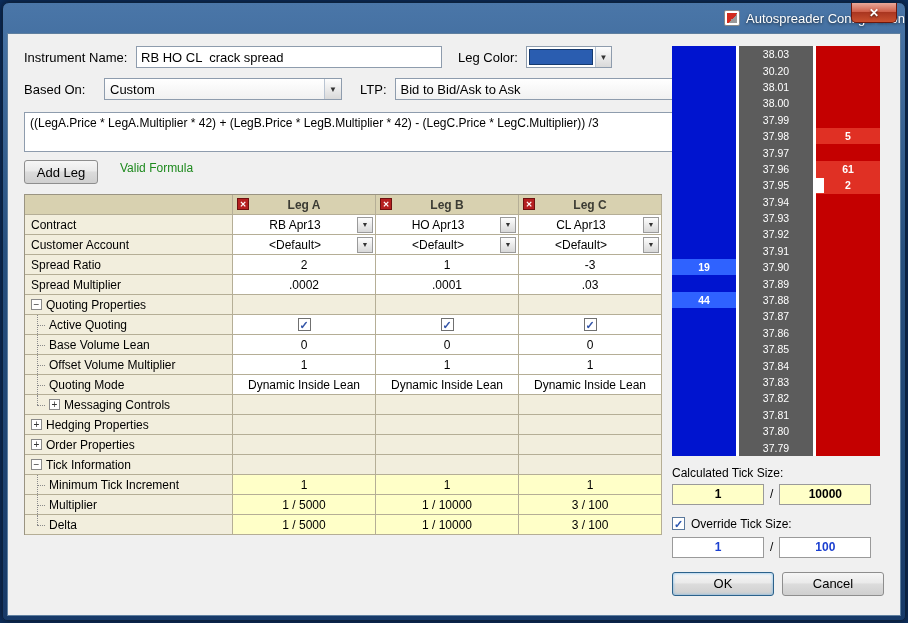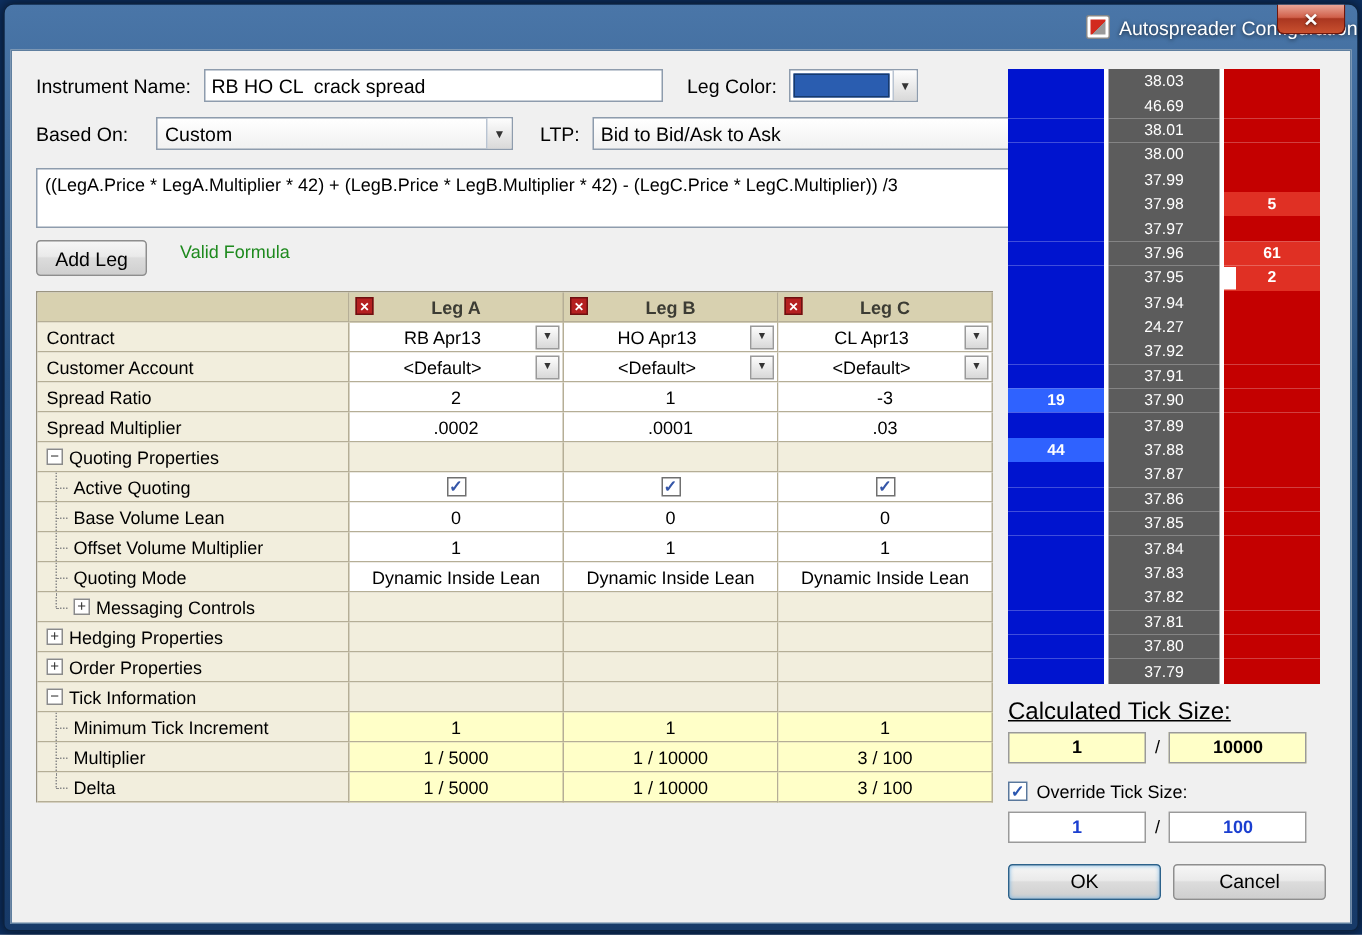--- a/index.html
+++ b/index.html
@@ -84,21 +84,21 @@
   #ladder{width:208px;background:#fff;margin-left:4px;border-radius:19px;}
   .lrow{display:grid;grid-template-columns:64px 74px 64px;column-gap:3px;height:16.4px;}
   .lcell{display:flex;align-items:center;justify-content:center;font-size:10.5px;color:#fff;position:relative;}
   .lbid{background:#0014cf;cursor:pointer;}
   .lbid.q{background:#2f62ff;font-weight:bold;}
   .lprice{background:#5c5c5c;}
   .lask{background:#c40000;cursor:pointer;}
   .lask.q{background:#e03024;font-weight:bold;}
   .lask.ltp::before{content:'';position:absolute;left:0;top:1px;bottom:1px;width:8px;background:#fff;}
 
-  .calc-label{font-size:16px;color:#000;margin:10px 0 4px 4px;text-decoration:underline;}
+  .calc-label{font-size:12px;color:#000;margin:10px 0 4px 4px;}
   .tick-row{display:flex;align-items:center;gap:6px;margin-left:4px;margin-bottom:6px;}
   .tick-field{width:92px;height:21px;border:1px solid #9a9a9a;background:#fff;
     display:flex;align-items:center;justify-content:center;font-size:12px;font-weight:bold;}
   .tick-field.yellow{background:#ffffc8;color:#000;}
   .tick-field.blue{color:#1b3fd0;}
   .slash{font-size:12px;color:#000;}
   .override-row{display:flex;align-items:center;gap:6px;margin:12px 0 6px 4px;font-size:12px;}
   .cb2{width:13px;height:13px;border:1px solid #5a789c;background:#fff;color:#2a56b0;
     font-size:11px;line-height:12px;text-align:center;font-weight:bold;cursor:pointer;}
   .btn-row{display:flex;gap:8px;margin-top:14px;margin-left:4px;}
@@ -304,21 +304,21 @@
 
     <div class="right">
       <div id="ladder">
           <div class="lrow">
             <div class="lcell lbid"></div>
             <div class="lcell lprice">38.03</div>
             <div class="lcell lask"></div>
           </div>
           <div class="lrow">
             <div class="lcell lbid"></div>
-            <div class="lcell lprice">46.69</div>
+            <div class="lcell lprice">30.20</div>
             <div class="lcell lask"></div>
           </div>
           <div class="lrow">
             <div class="lcell lbid"></div>
             <div class="lcell lprice">38.01</div>
             <div class="lcell lask"></div>
           </div>
           <div class="lrow">
             <div class="lcell lbid"></div>
             <div class="lcell lprice">38.00</div>
@@ -349,21 +349,21 @@
             <div class="lcell lprice">37.95</div>
             <div class="lcell lask q ltp">2</div>
           </div>
           <div class="lrow">
             <div class="lcell lbid"></div>
             <div class="lcell lprice">37.94</div>
             <div class="lcell lask"></div>
           </div>
           <div class="lrow">
             <div class="lcell lbid"></div>
-            <div class="lcell lprice">24.27</div>
+            <div class="lcell lprice">37.93</div>
             <div class="lcell lask"></div>
           </div>
           <div class="lrow">
             <div class="lcell lbid"></div>
             <div class="lcell lprice">37.92</div>
             <div class="lcell lask"></div>
           </div>
           <div class="lrow">
             <div class="lcell lbid"></div>
             <div class="lcell lprice">37.91</div>

